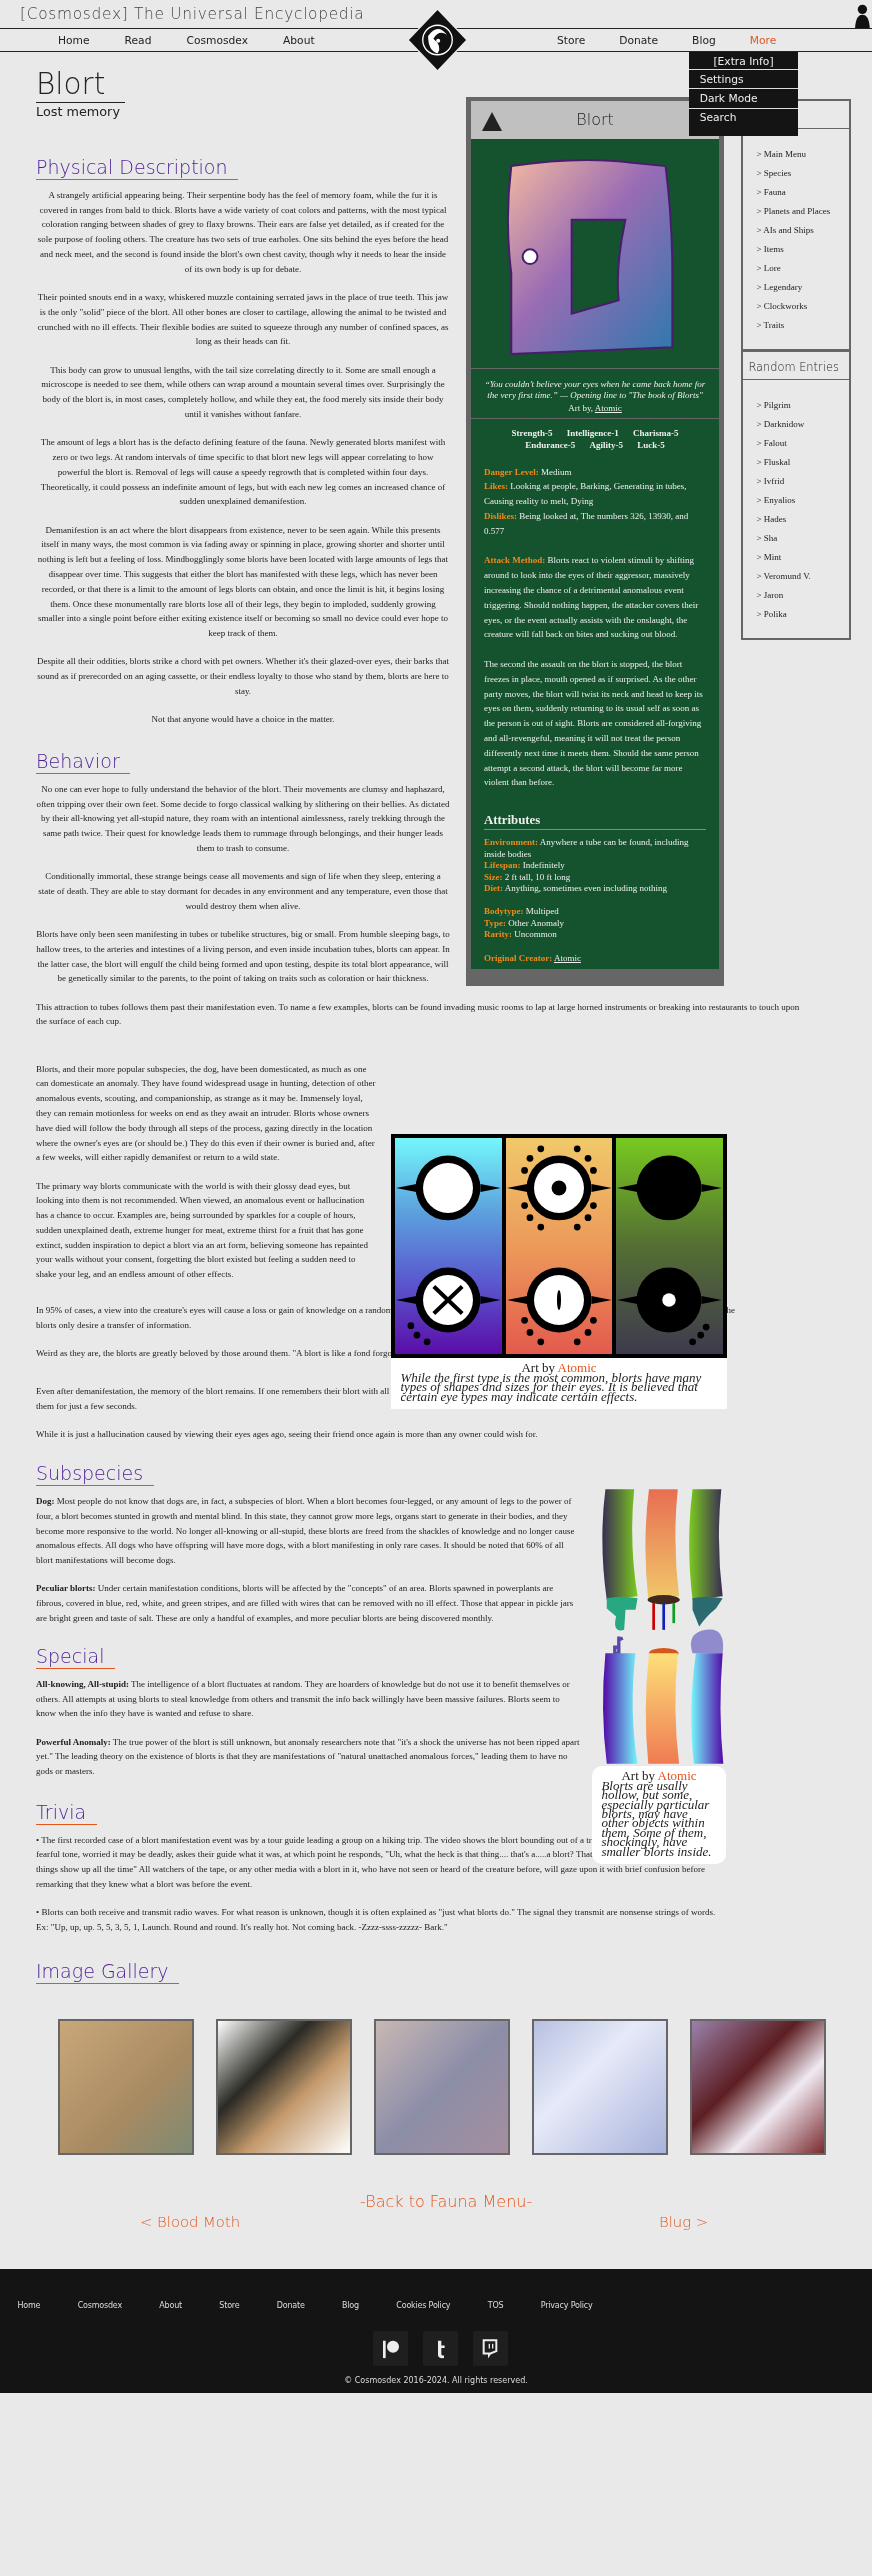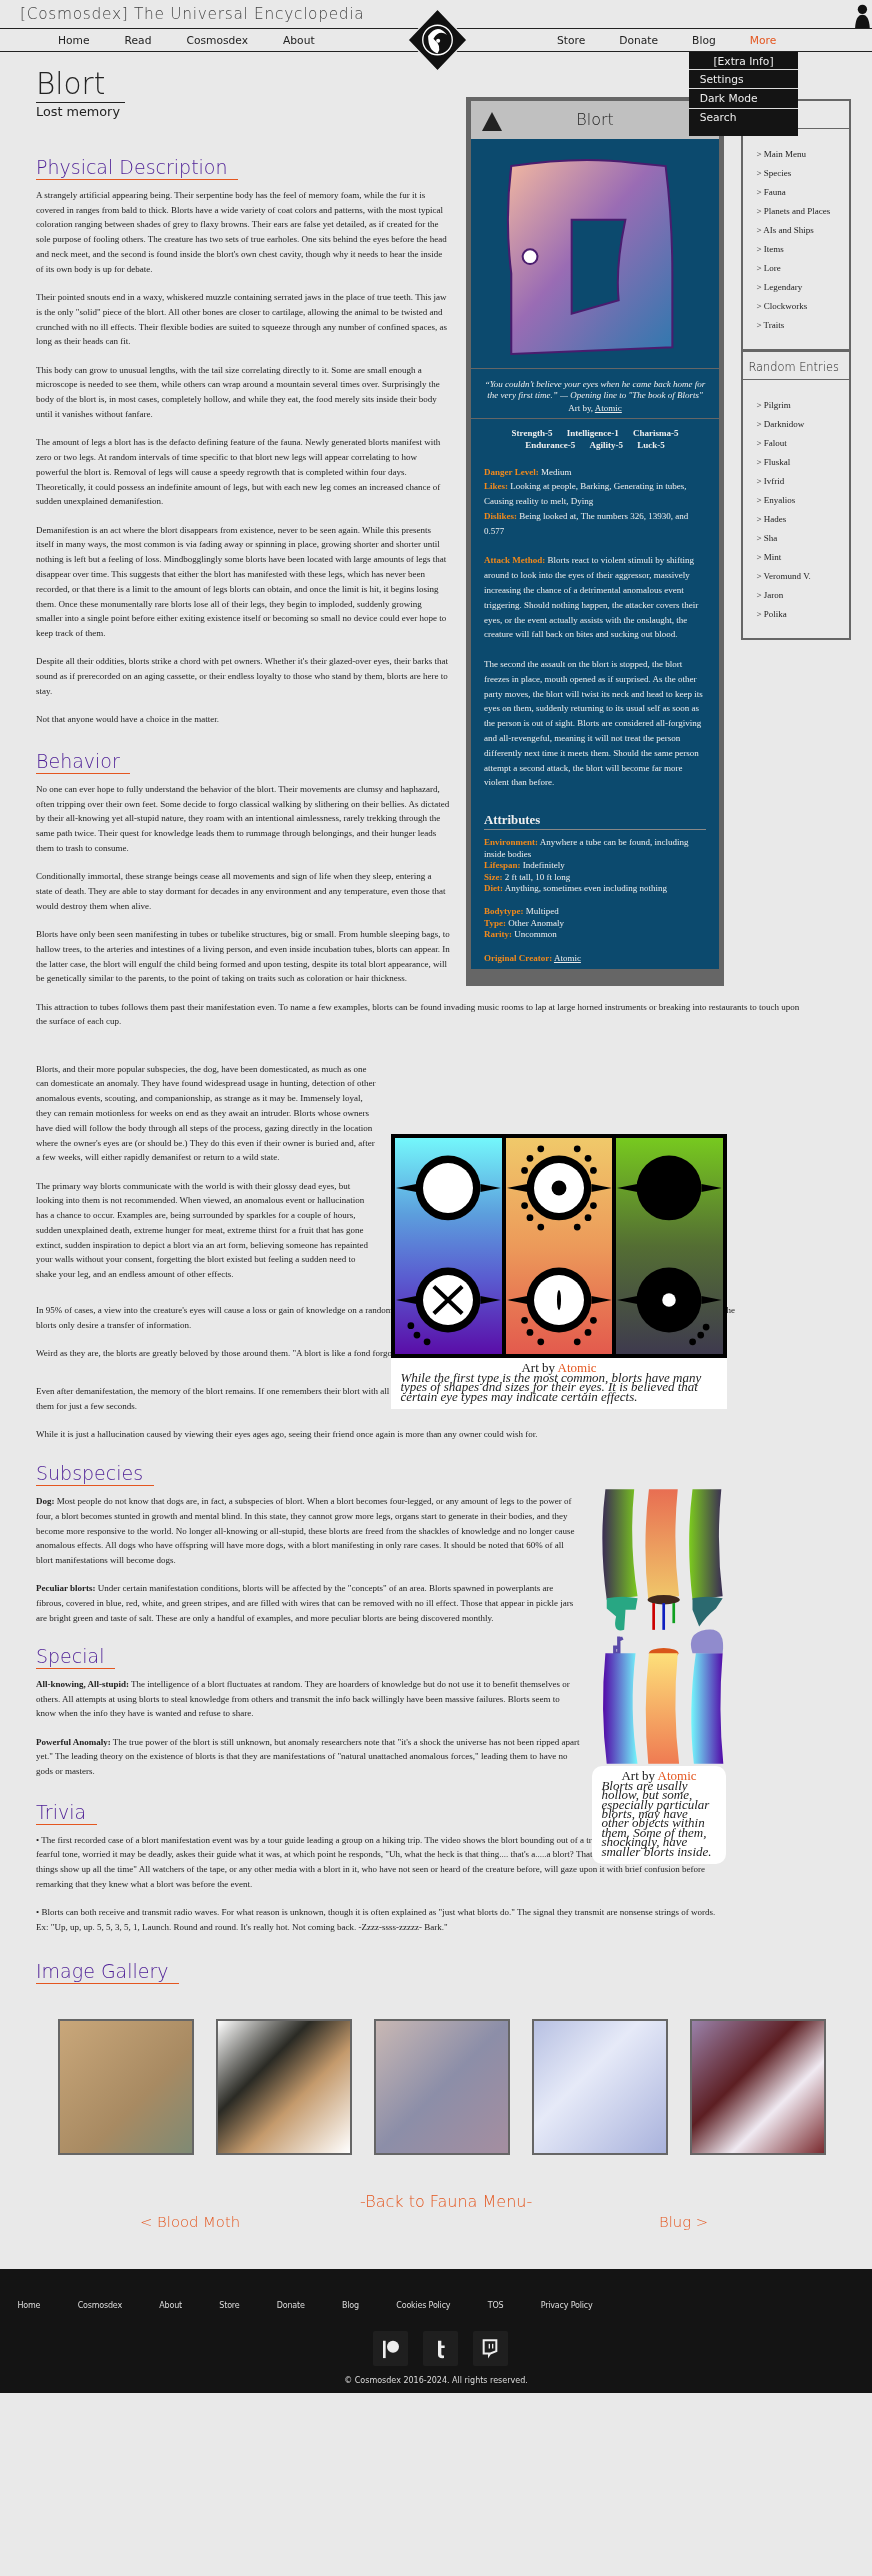--- a/index.html
+++ b/index.html
@@ -45,30 +45,30 @@
   .title-block { position: absolute; left: 36px; top: 70px; }
   .page-title { font-family: "DejaVu Sans", sans-serif; font-weight: 200; font-size: 29.5px; color: #222; line-height: 1; padding-right: 20px; border-bottom: 1.3px solid #222; display: inline-block; padding-bottom: 2.7px; }
   .page-subtitle { font-family: "DejaVu Sans", sans-serif; font-size: 12.8px; color: #222; margin-top: 1.3px; }
   .content { padding: 0 36px; }
   h2.section {
     font-family: "DejaVu Sans", sans-serif; font-weight: 300;
     color: #4c1d95; font-size: 19px; margin: 0 0 8px 0;
     display: inline-block; border-bottom: 1px solid #e4561f; padding-right: 10.7px; line-height: 1.15;
   }
   p { margin: 0 0 13.4px 0; line-height: 14.8px; font-size: 9px; }
-  .narrow { width: 414px; }
+  .narrow { width: 414px; text-align: center; }
   
   .infobox {
     position: absolute; left: 466px; top: 97px; width: 258px;
     background: #666; padding: 4.7px;
   }
   .ib-head { background: #c0c0c0; height: 38px; position: relative; }
   .ib-head .tri { position: absolute; left: 11.4px; top: 10.7px; width: 0; height: 0; border-left: 10px solid transparent; border-right: 10px solid transparent; border-bottom: 19px solid #222; }
   .ib-head .ib-title { text-align: center; font-family: "DejaVu Sans", sans-serif; font-weight: 200; font-size: 16px; line-height: 38px; color: #222; }
-  .ib-body { background: #0c4a6e; color: #eee; }
+  .ib-body { background: #14532d; color: #eee; }
   .ib-image { height: 230px; border-bottom: 0.7px solid #666; position: relative; overflow: hidden; }
   .ib-quote { text-align: center; font-style: italic; font-size: 9px; padding: 9.4px 9.4px 1.3px; line-height: 11.4px; }
   .ib-art { text-align: center; font-size: 9px; padding-bottom: 5.4px; border-bottom: 0.7px solid #666; }
   .ib-art a, .ib-creator a { color: #eee; text-decoration: underline; }
   .stats { text-align: center; font-weight: bold; padding: 9.4px 13.4px 6.7px; line-height: 11.4px; font-size: 9px; }
   .stats span { margin: 0 6px; }
   .ib-section { padding: 6.7px 13.4px 0; font-size: 9px; line-height: 14.8px; }
   .lab { color: #f0891c; font-weight: bold; }
   .attrs-title { font-size: 12.8px; font-weight: bold; border-bottom: 0.7px solid #888; padding-bottom: 1.3px; margin: 23px 0 7px; }
   .attr-block { line-height: 11.4px; margin-bottom: 12px; }

